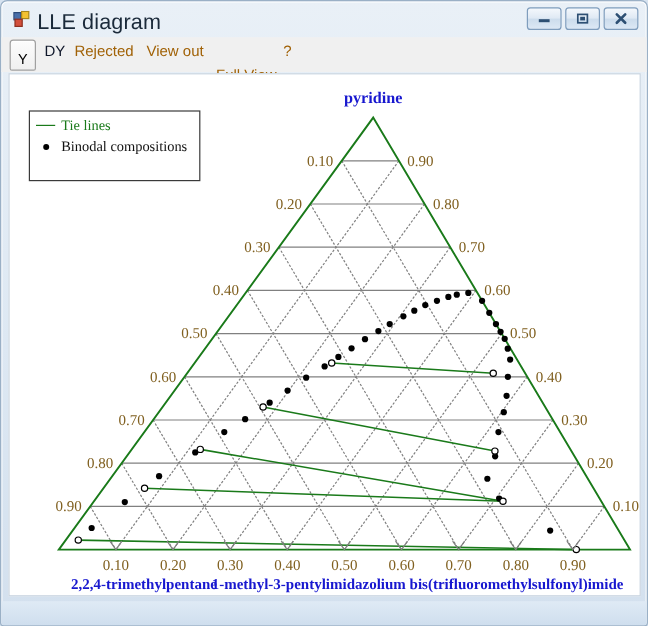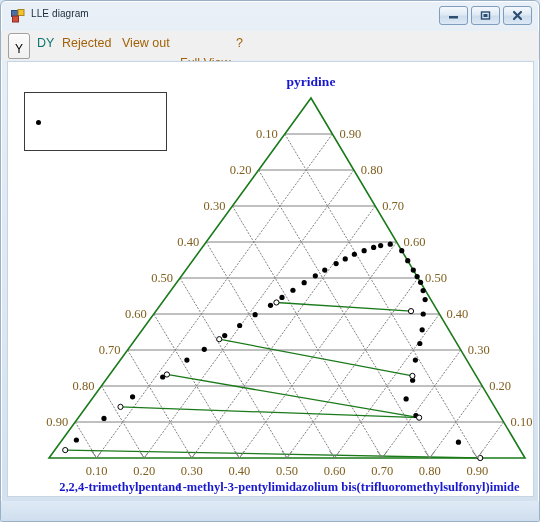--- a/index.html
+++ b/index.html
@@ -18,21 +18,21 @@
     overflow:hidden;
   }
   .titlebar{
     position:absolute;left:0;top:0;right:0;height:30px;
   }
   .title-icon{
     position:absolute;left:10px;top:8px;width:14px;height:14px;
   }
   .title-text{
     position:absolute;left:30px;top:7px;
-    font-size:10px;color:#1b2a3a;
+    font-size:18px;color:#1b2a3a;
     letter-spacing:.1px;
     white-space:nowrap;
   }
   .winbtns{position:absolute;right:7px;top:5px;display:flex;gap:3px;}
   .winbtn{
     width:29px;height:19px;
     box-sizing:border-box;
     border:1px solid #7f9dbd;
     border-radius:3px;
     background:linear-gradient(to bottom,#f4f8fc 0%,#dfe9f4 48%,#ccdcec 52%,#dce8f5 100%);
@@ -53,21 +53,21 @@
     background:linear-gradient(to bottom,#fcfcfc 0%,#f0f0f0 100%);
     color:#000;font-size:12px;
     display:flex;align-items:flex-end;justify-content:center;
     padding-bottom:2px;
     box-shadow:inset 0 1px 0 #fff;
   }
   .menu-item{
     position:absolute;top:5px;
     font-size:12.5px;color:#a16207;white-space:nowrap;
   }
-  .menu-item.disabled{color:#0f766e;}
+  .menu-item.disabled{color:#0f172a;}
 
   .canvas{
     position:absolute;left:6px;top:60px;
     width:527px;height:436px;
     background:#ffffff;
     border:1px solid #c8d4e0;
     box-sizing:border-box;
     overflow:hidden;
   }
   .canvas svg{position:absolute;left:0;top:0;}
@@ -268,22 +268,29 @@
         <text x="421.8" y="413" text-anchor="middle" fill="#806020" font-size="12.5" font-weight="normal">0.80</text>
         <path d="M416.8,389 L421.8,396 L426.8,389" fill="none" stroke="#808080" stroke-width="1"></path>
         <text x="469.40000000000003" y="413" text-anchor="middle" fill="#806020" font-size="12.5" font-weight="normal">0.90</text>
         <path d="M464.40000000000003,389 L469.40000000000003,396 L474.40000000000003,389" fill="none" stroke="#808080" stroke-width="1"></path>
         <text x="303" y="24" text-anchor="middle" fill="#1818cf" font-size="13.5" font-weight="bold">pyridine</text>
         <text x="112" y="429" text-anchor="middle" fill="#1818cf" font-size="12.5" font-weight="bold">2,2,4-trimethylpentane</text>
         <text x="340" y="429" text-anchor="middle" fill="#1818cf" font-size="12.5" font-weight="bold">1-methyl-3-pentylimidazolium bis(trifluoromethylsulfonyl)imide</text>
       </svg>
 
     <div class="legendbox">
+      <div class="legend-row" style="top:3px;">
+        <span class="legend-key">
+            <i class="lk-line"></i>
+          </span>
+        <span style="color:#1a7a1a;">Tie lines</span>
+      </div>
       <div class="legend-row" style="top:21px;">
         <span class="legend-key">
             <i class="lk-dot"></i>
           </span>
+        <span>Binodal compositions</span>
       </div>
     </div>
   </div>
 
   <div class="statusbar"></div>
 </div>
 
 </body></html>

